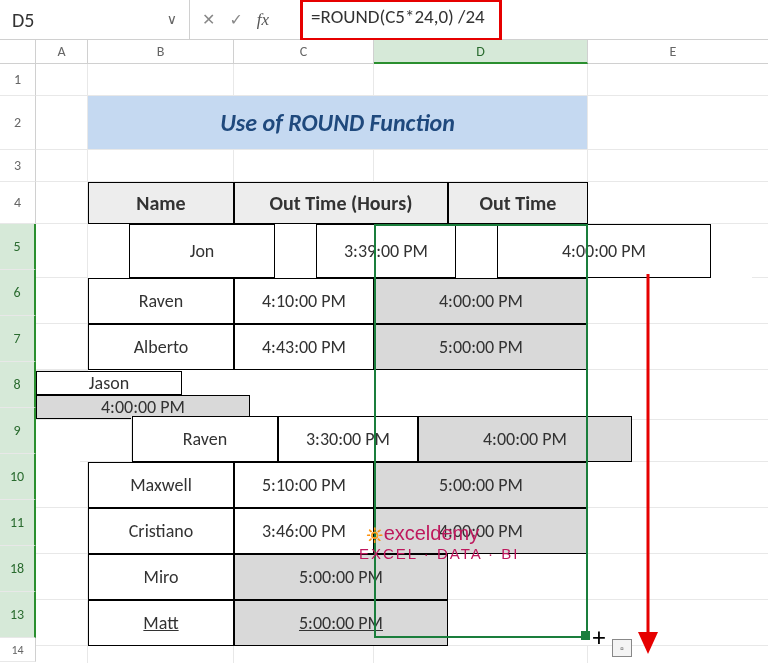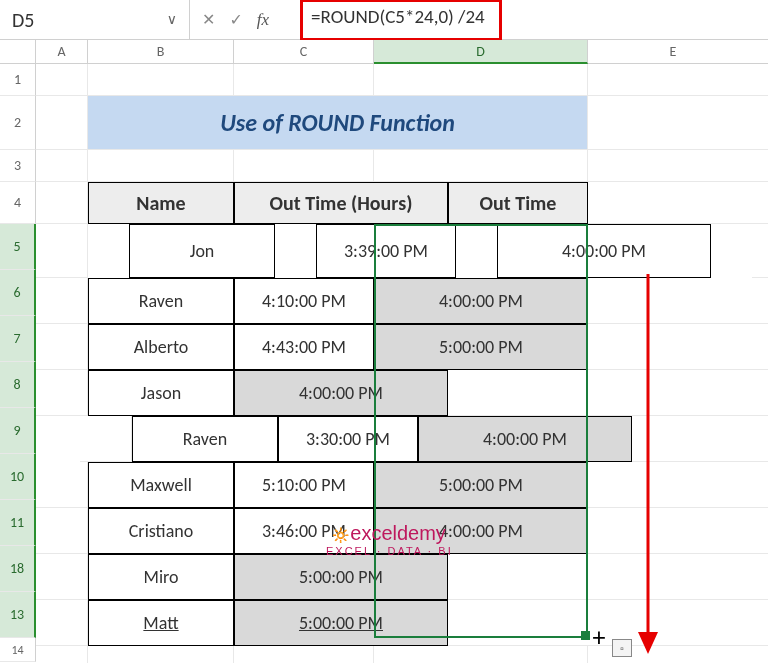--- a/index.html
+++ b/index.html
@@ -219,21 +219,21 @@
 .wm {
   position: absolute;
   left: 290px;
   top: 458px;
   color: #be185d;
   font-size: 20px;
   pointer-events: none;
   text-align: center;
   font-family: Arial, sans-serif;
 }
-.wm .tag { font-size: 11px; letter-spacing: 2px; }
+.wm .tag { font-size: 15px; letter-spacing: 2px; margin-left: 33px; }
 </style>
 </head>
 <body>
 
 <div class="fbar">
   <div class="name-box-wrap">
     <span class="name-box">D5</span>
     <span class="name-chevron">∨</span>
   </div>
   <div class="fbar-btns">
@@ -319,21 +319,21 @@
           <div class="cell cD tbl-cell d-shaded">4:00:00 PM</div>
           <div class="cell cE"></div>
         </div>
         <div class="cell-row" style="height: 46px;">
           <div class="cell cA"></div>
           <div class="cell cB tbl-cell">Alberto</div>
           <div class="cell cC tbl-cell">4:43:00 PM</div>
           <div class="cell cD tbl-cell d-shaded">5:00:00 PM</div>
           <div class="cell cE"></div>
         </div>
-        <div class="cell-row" style="height: 46px;">
+        <div class="cell-row" style="height: 46px; flex-direction: column;">
           <div class="cell cA"></div>
           <div class="cell cB tbl-cell">Jason</div>
           <div class="cell cD tbl-cell d-shaded">4:00:00 PM</div>
           <div class="cell cE"></div>
         </div>
         <div class="cell-row" style="height: 46px; margin-left: 44px;">
           <div class="cell cA"></div>
           <div class="cell cB tbl-cell">Raven</div>
           <div class="cell cC tbl-cell">3:30:00 PM</div>
           <div class="cell cD tbl-cell d-shaded">4:00:00 PM</div>

